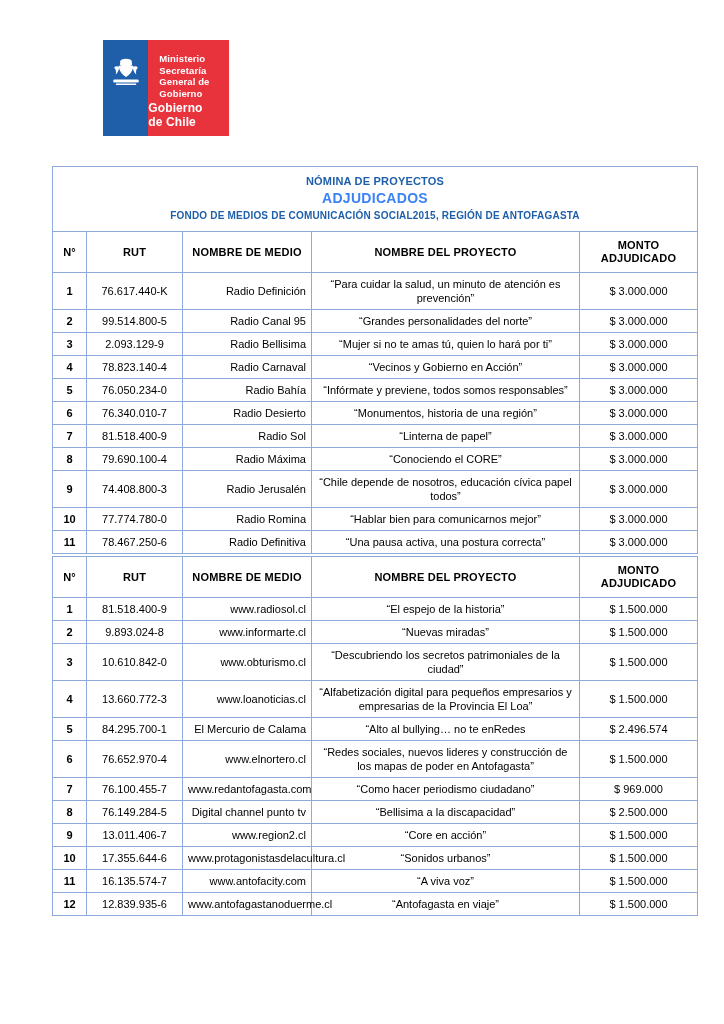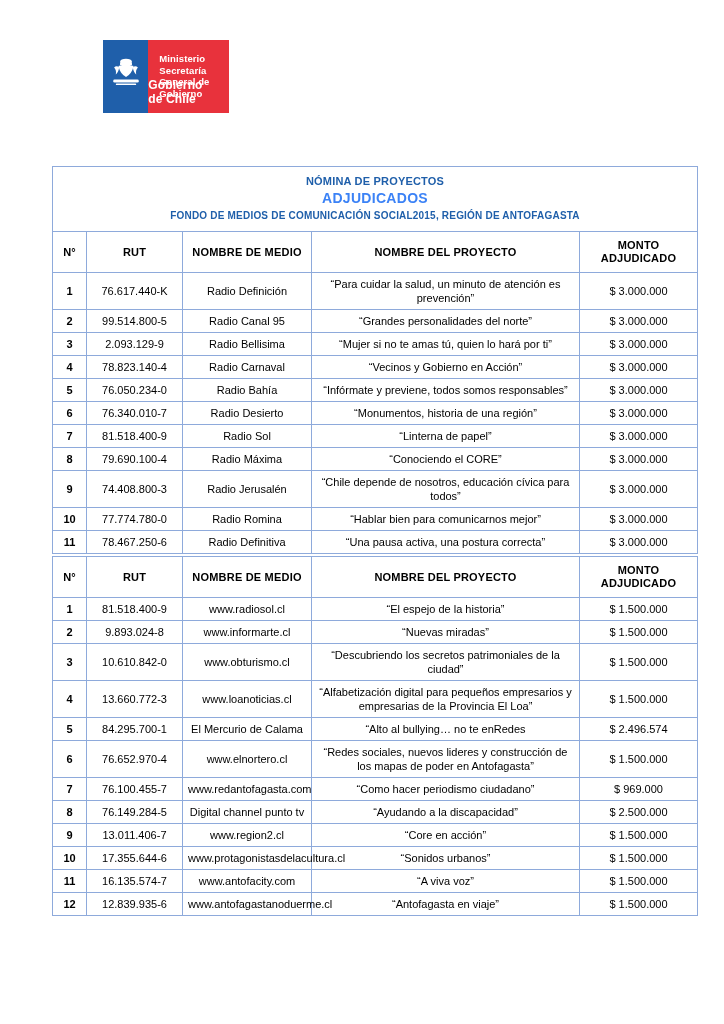--- a/index.html
+++ b/index.html
@@ -16,21 +16,21 @@
     color: #000000;
     overflow: hidden;
   }
 
   
   .logo-wrap {
     position: absolute;
     left: 103px;
     top: 40px;
     width: 126px;
-    height: 73px;
+    height: 96px;
   }
   .logo {
     width: 100%;
     height: 100%;
     display: flex;
     position: relative;
     box-sizing: border-box;
   }
   .logo-blue {
     width: 36%;
@@ -131,21 +131,21 @@
     font-weight: bold;
     font-size: 11px;
     line-height: 13px;
     padding: 7px 3px !important;
     letter-spacing: 0.2px;
   }
 
   
   .c-num   { width: 34px;  text-align: center; font-weight: bold; }
   .c-rut   { width: 96px;  text-align: center; }
-  .c-medio { width: 129px; text-align: center; }
+  .c-medio { width: 129px; text-align: right; }
   .c-proy  { width: 268px; text-align: center; }
   .c-monto { width: 118px; text-align: center; }
 
   .data-row td { padding: 4px 5px; }
   .spacer-cell {
     border: none !important;
     height: 2px;
     padding: 0 !important;
     background: #ffffff;
   }
@@ -259,21 +259,21 @@
         <td class="c-num">8</td>
         <td class="c-rut">79.690.100-4</td>
         <td class="c-medio">Radio Máxima</td>
         <td class="c-proy">“Conociendo el CORE”</td>
         <td class="c-monto">$ 3.000.000</td>
       </tr>
       <tr class="data-row">
         <td class="c-num">9</td>
         <td class="c-rut">74.408.800-3</td>
         <td class="c-medio">Radio Jerusalén</td>
-        <td class="c-proy">“Chile depende de nosotros, educación cívica para todos”</td>
+        <td class="c-proy">“Chile depende de nosotros, educación cívica papel todos”</td>
         <td class="c-monto">$ 3.000.000</td>
       </tr>
       <tr class="data-row">
         <td class="c-num">10</td>
         <td class="c-rut">77.774.780-0</td>
         <td class="c-medio">Radio Romina</td>
         <td class="c-proy">“Hablar bien para comunicarnos mejor”</td>
         <td class="c-monto">$ 3.000.000</td>
       </tr>
       <tr class="data-row">
@@ -342,21 +342,21 @@
         <td class="c-num">7</td>
         <td class="c-rut">76.100.455-7</td>
         <td class="c-medio">www.redantofagasta.com</td>
         <td class="c-proy">“Como hacer periodismo ciudadano”</td>
         <td class="c-monto">$ 969.000</td>
       </tr>
       <tr class="data-row">
         <td class="c-num">8</td>
         <td class="c-rut">76.149.284-5</td>
         <td class="c-medio">Digital channel punto tv</td>
-        <td class="c-proy">“Ayudando a la discapacidad”</td>
+        <td class="c-proy">“Bellisima a la discapacidad”</td>
         <td class="c-monto">$ 2.500.000</td>
       </tr>
       <tr class="data-row">
         <td class="c-num">9</td>
         <td class="c-rut">13.011.406-7</td>
         <td class="c-medio">www.region2.cl</td>
         <td class="c-proy">“Core en acción”</td>
         <td class="c-monto">$ 1.500.000</td>
       </tr>
       <tr class="data-row">

